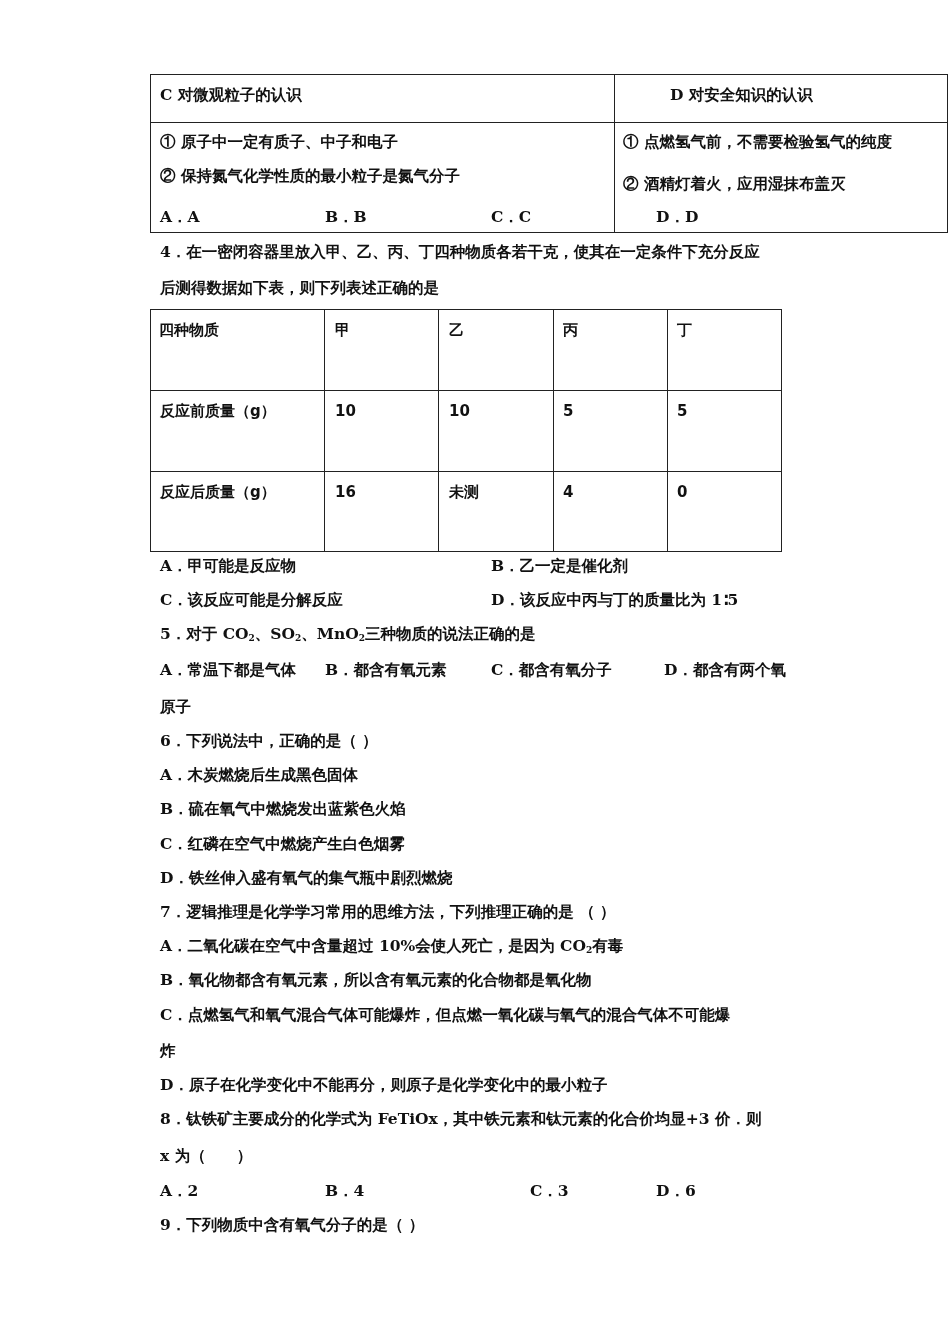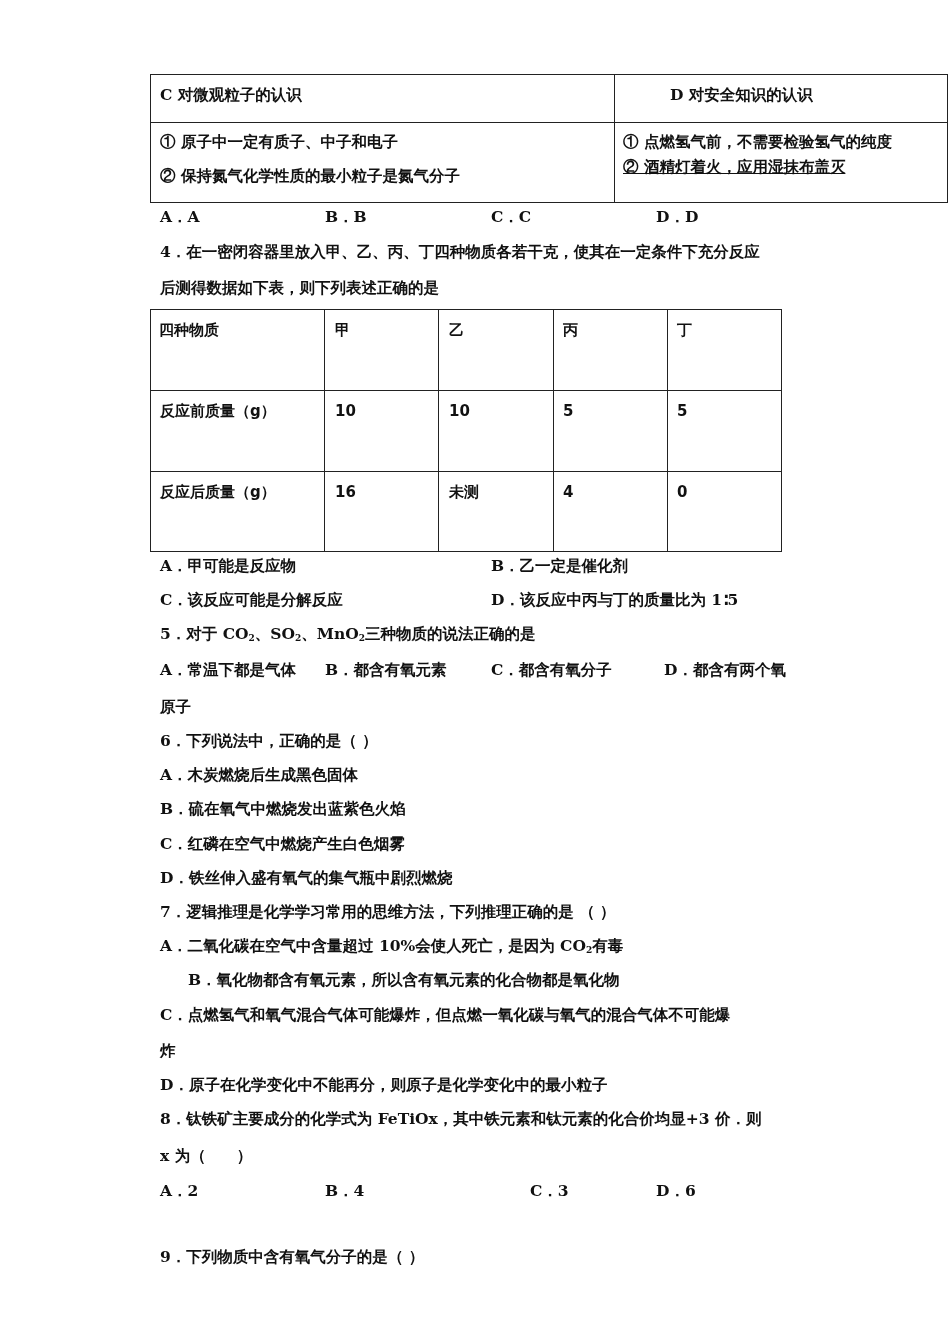--- a/index.html
+++ b/index.html
@@ -3,21 +3,21 @@
 <meta charset="utf-8">
 <style>
   html, body { margin: 0; padding: 0; background: #ffffff; }
   body { width: 950px; height: 1344px; position: relative; overflow: hidden;
          font-family: "DejaVu Serif", "Liberation Serif", serif; color: #111; }
   .line { position: absolute; left: 160px; font-size: 15.5px; font-weight: bold; white-space: nowrap; line-height: 20px; }
   .opt { position: absolute; font-size: 15.5px; font-weight: bold; white-space: nowrap; line-height: 20px; }
   sub { font-size: 9px; vertical-align: -2px; }
 
   
-  .t1 { position: absolute; left: 150px; top: 74px; width: 798px; height: 129px; border: 1.5px solid #222; box-sizing: border-box; }
+  .t1 { position: absolute; left: 150px; top: 74px; width: 798px; height: 159px; border: 1.5px solid #222; box-sizing: border-box; }
   .t1 .vdiv { position: absolute; left: 463px; top: 0; bottom: 0; border-left: 1.5px solid #222; }
   .t1 .hdiv { position: absolute; left: 0; right: 0; top: 47px; border-top: 1.5px solid #222; }
   .t1 .cell-text { position: absolute; font-size: 15.5px; font-weight: bold; white-space: nowrap; line-height: 20px; }
 
   
   .t2 { position: absolute; left: 150px; top: 309px; width: 632px; height: 243px; border: 1.5px solid #222; box-sizing: border-box; }
   .t2 .v { position: absolute; top: 0; bottom: 0; border-left: 1.3px solid #222; }
   .t2 .h { position: absolute; left: 0; right: 0; border-top: 1.3px solid #222; }
   .t2 .c { position: absolute; font-size: 15px; font-weight: bold; white-space: nowrap; line-height: 20px;
            font-family: "DejaVu Sans", "Liberation Sans", sans-serif; }
@@ -26,21 +26,21 @@
 <body>
 
 <div class="t1">
   <div class="vdiv"></div>
   <div class="hdiv"></div>
   <span class="cell-text" style="left:9px; top:10px;">C 对微观粒子的认识</span>
   <span class="cell-text" style="left:472px; top:10px;margin-left:47px;">D 对安全知识的认识</span>
   <span class="cell-text" style="left:9px; top:57px;">① 原子中一定有质子、中子和电子</span>
   <span class="cell-text" style="left:472px; top:57px;">① 点燃氢气前，不需要检验氢气的纯度</span>
   <span class="cell-text" style="left:9px; top:91px;">② 保持氮气化学性质的最小粒子是氮气分子</span>
-  <span class="cell-text" style="left:472px; top:82px;text-decoration:underline;">② 酒精灯着火，应用湿抹布盖灭</span>
+  <span class="cell-text" style="left:472px; top:99px;">② 酒精灯着火，应用湿抹布盖灭</span>
 </div>
 
 <span class="opt" style="left:160px; top:207px;">A．A</span>
 <span class="opt" style="left:325px; top:207px;">B．B</span>
 <span class="opt" style="left:491px; top:207px;">C．C</span>
 <span class="opt" style="left:656px; top:207px;">D．D</span>
 
 <span class="line" style="top:242px;">4．在一密闭容器里放入甲、乙、丙、丁四种物质各若干克，使其在一定条件下充分反应</span>
 <span class="line" style="top:278px;">后测得数据如下表，则下列表述正确的是</span>
 
@@ -85,25 +85,25 @@
 <span class="line" style="top:697px;">原子</span>
 
 <span class="line" style="top:731px;">6．下列说法中，正确的是（ ）</span>
 <span class="line" style="top:765px;">A．木炭燃烧后生成黑色固体</span>
 <span class="line" style="top:799px;">B．硫在氧气中燃烧发出蓝紫色火焰</span>
 <span class="line" style="top:834px;">C．红磷在空气中燃烧产生白色烟雾</span>
 <span class="line" style="top:868px;">D．铁丝伸入盛有氧气的集气瓶中剧烈燃烧</span>
 
 <span class="line" style="top:902px;">7．逻辑推理是化学学习常用的思维方法，下列推理正确的是 （ ）</span>
 <span class="line" style="top:936px;"><span>A．二氧化碳在空气中含量超过 10%会使人死亡，是因为 CO</span><sub>2</sub><span>有毒</span></span>
-<span class="line" style="top:970px;margin-left:28px;">B．氧化物都含有氧元素，所以含有氧元素的化合物都是氧化物</span>
+<span class="line" style="top:970px;">B．氧化物都含有氧元素，所以含有氧元素的化合物都是氧化物</span>
 <span class="line" style="top:1005px;">C．点燃氢气和氧气混合气体可能爆炸，但点燃一氧化碳与氧气的混合气体不可能爆</span>
 <span class="line" style="top:1041px;">炸</span>
 <span class="line" style="top:1075px;">D．原子在化学变化中不能再分，则原子是化学变化中的最小粒子</span>
 
 <span class="line" style="top:1109px;">8．钛铁矿主要成分的化学式为 FeTiOx，其中铁元素和钛元素的化合价均显+3 价．则</span>
 <span class="line" style="top:1146px;">x 为（　　）</span>
 <span class="opt" style="left:160px; top:1181px;">A．2</span>
 <span class="opt" style="left:325px; top:1181px;">B．4</span>
 <span class="opt" style="left:491px; top:1181px;margin-left:39px;">C．3</span>
 <span class="opt" style="left:656px; top:1181px;">D．6</span>
 
-<span class="line" style="top:1215px;margin-top:32px;">9．下列物质中含有氧气分子的是（ ）</span>
+<span class="line" style="top:1215px;">9．下列物质中含有氧气分子的是（ ）</span>
 
 </body></html>

